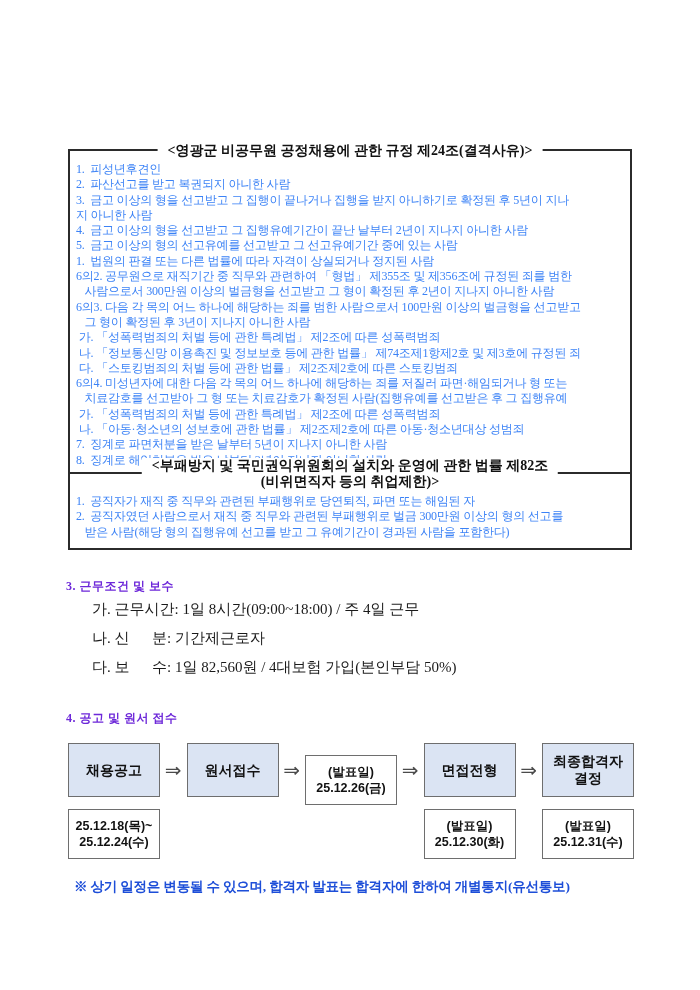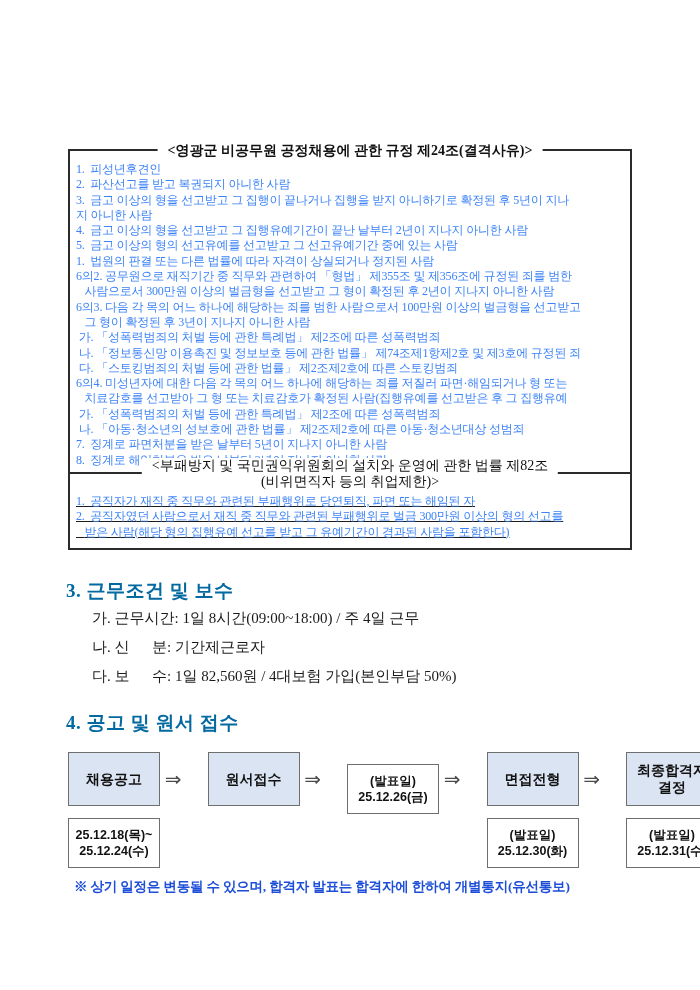--- a/index.html
+++ b/index.html
@@ -9,38 +9,38 @@
 
   
   .lawbox{position:absolute;left:68px;width:564px;border:2px solid #2b2b2b;
           background:#fff;box-sizing:border-box;}
   .lawbox1{top:107px;margin-top:42px;}
   .lawbox2{top:472px;}
   .legend{position:absolute;left:50%;transform:translate(-50%,-50%);top:0;
           background:#fff;padding:0 10px;font-weight:bold;font-size:14px;
           white-space:nowrap;color:#111;line-height:16px;text-align:center;}
   .legend2{position:absolute;left:50%;transform:translate(-50%,-50%);top:0;
-          background:#fff;padding:0 10px;font-weight:normal;font-size:14px;
+          background:#fff;padding:0 10px;font-weight:bold;font-size:14px;
           color:#111;line-height:16px;text-align:center;white-space:nowrap;}
   .lawbox1 .lines{padding:11px 6px 7px 6px;}
-  .lawbox2 .lines{padding:20px 6px 8px 6px;text-decoration:underline;}
+  .lawbox2 .lines{padding:20px 6px 8px 6px;}
   .rule-line{font-size:12px;line-height:15.3px;white-space:pre-wrap;
              letter-spacing:-0.2px;color:#3b82f6;}
 
   
   .section{position:absolute;left:66px;width:568px;}
   .sec3{top:578px;}
   .sec4{top:710px;}
-  .sec-heading{font-size:19px;font-weight:bold;color:#0369a1;letter-spacing:0.5px;}
+  .sec-heading{font-size:12px;font-weight:bold;color:#6d28d9;letter-spacing:0.5px;}
   .cond-items{margin-left:26px;}
   .cond-item{font-size:15px;line-height:29px;white-space:pre-wrap;color:#1a1a1a;}
 
   
   .flow-row{display:flex;width:566px;margin-top:16px;margin-left:2px;
-            font-family:"Liberation Sans","DejaVu Sans",sans-serif;gap:21px;}
+            font-family:"Liberation Sans","DejaVu Sans",sans-serif;}
   .step-unit{display:flex;align-items:flex-start;}
   .step-col{width:92px;display:flex;flex-direction:column;}
   .step-box{height:54px;background:#dbe4f3;border:1.5px solid #6e6e6e;
             display:flex;align-items:center;justify-content:center;
             font-size:14px;font-weight:bold;color:#111;text-align:center;
             white-space:pre-line;line-height:17px;box-sizing:border-box;}
   .date-box{margin-top:12px;height:50px;background:#ffffff;border:1.5px solid #6e6e6e;
             display:flex;align-items:center;justify-content:center;
             font-size:12.5px;font-weight:bold;color:#111;text-align:center;
             white-space:pre-line;line-height:16px;box-sizing:border-box;}

